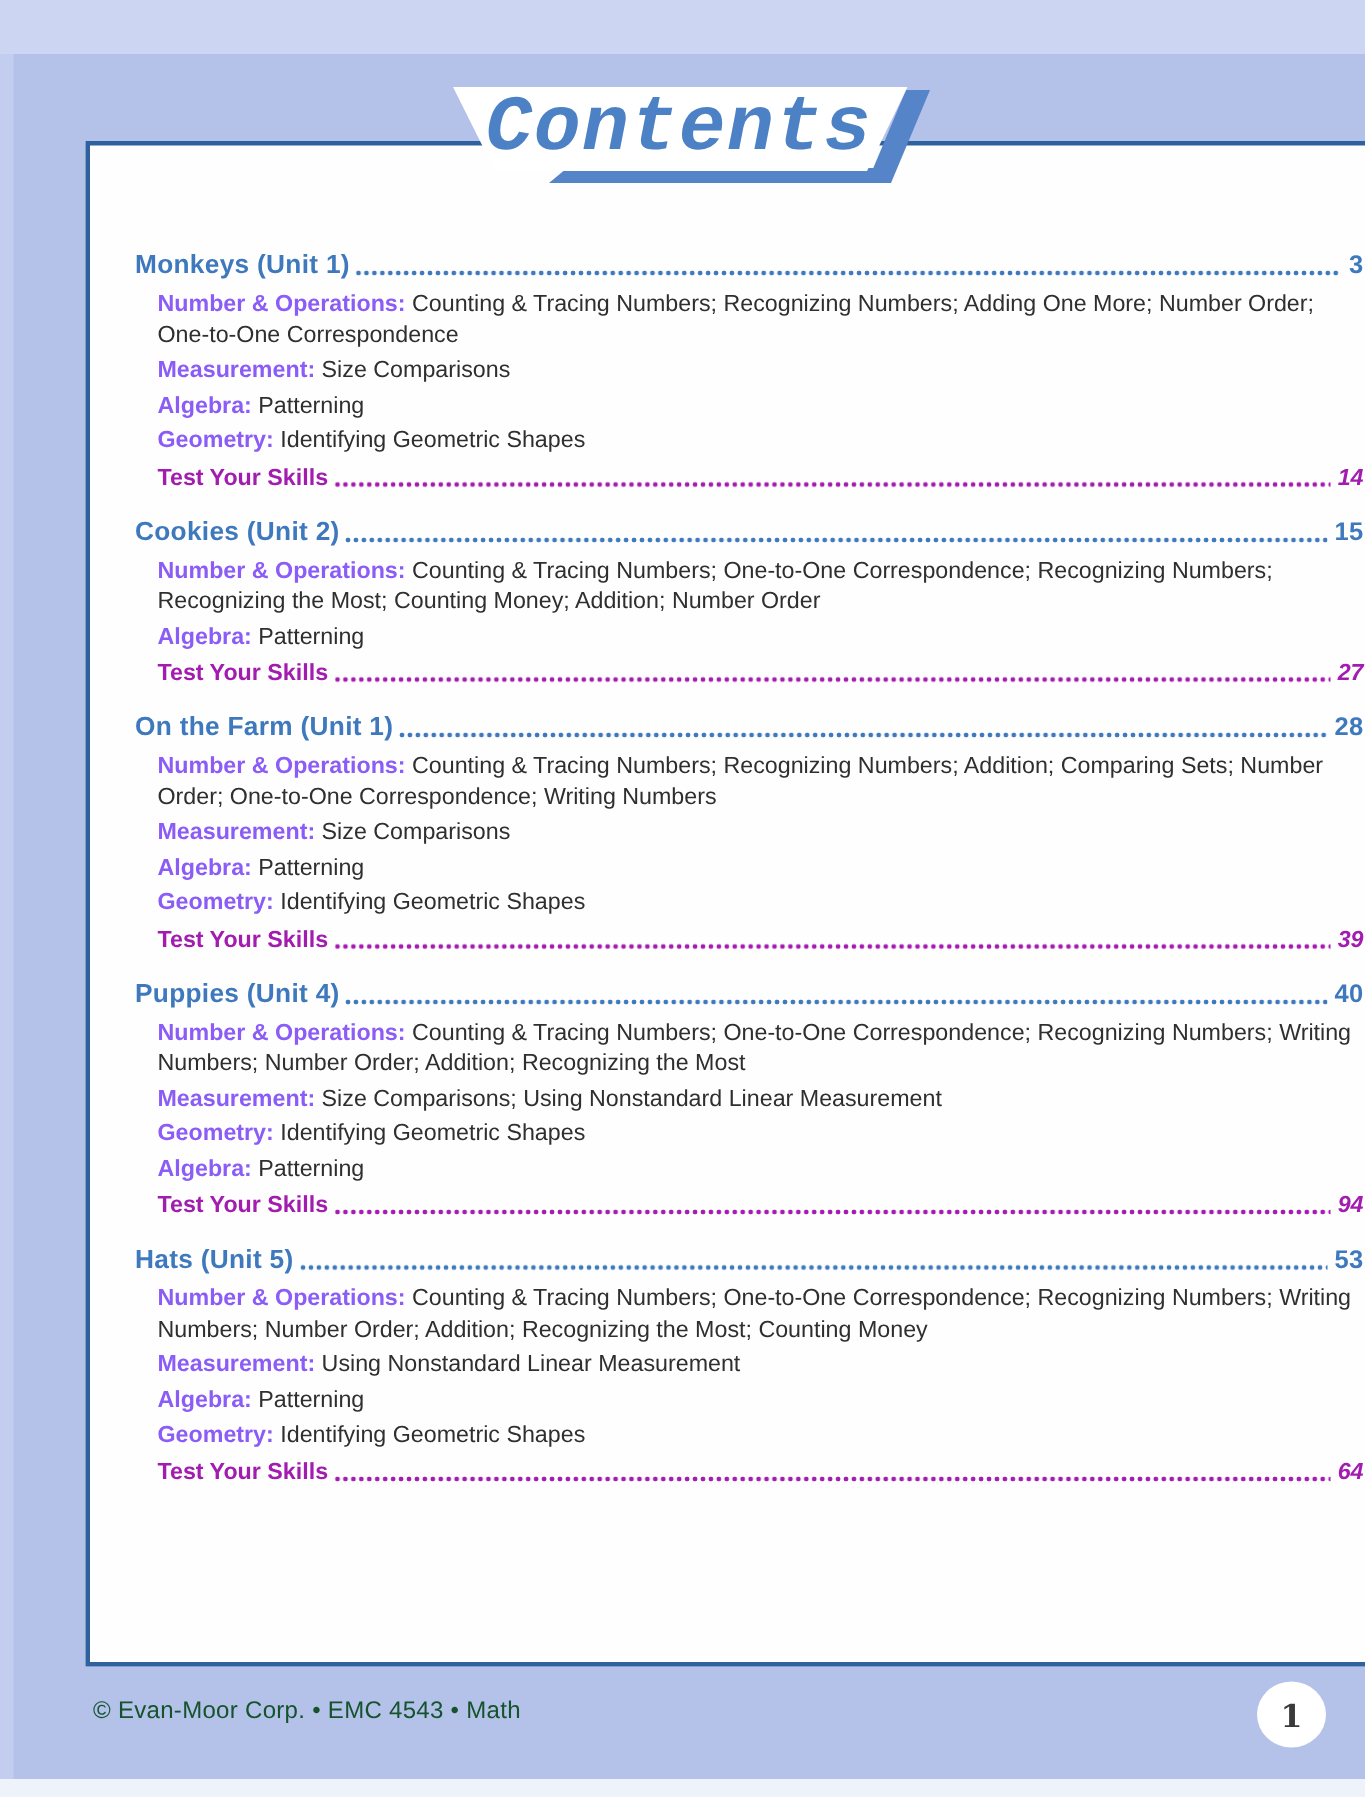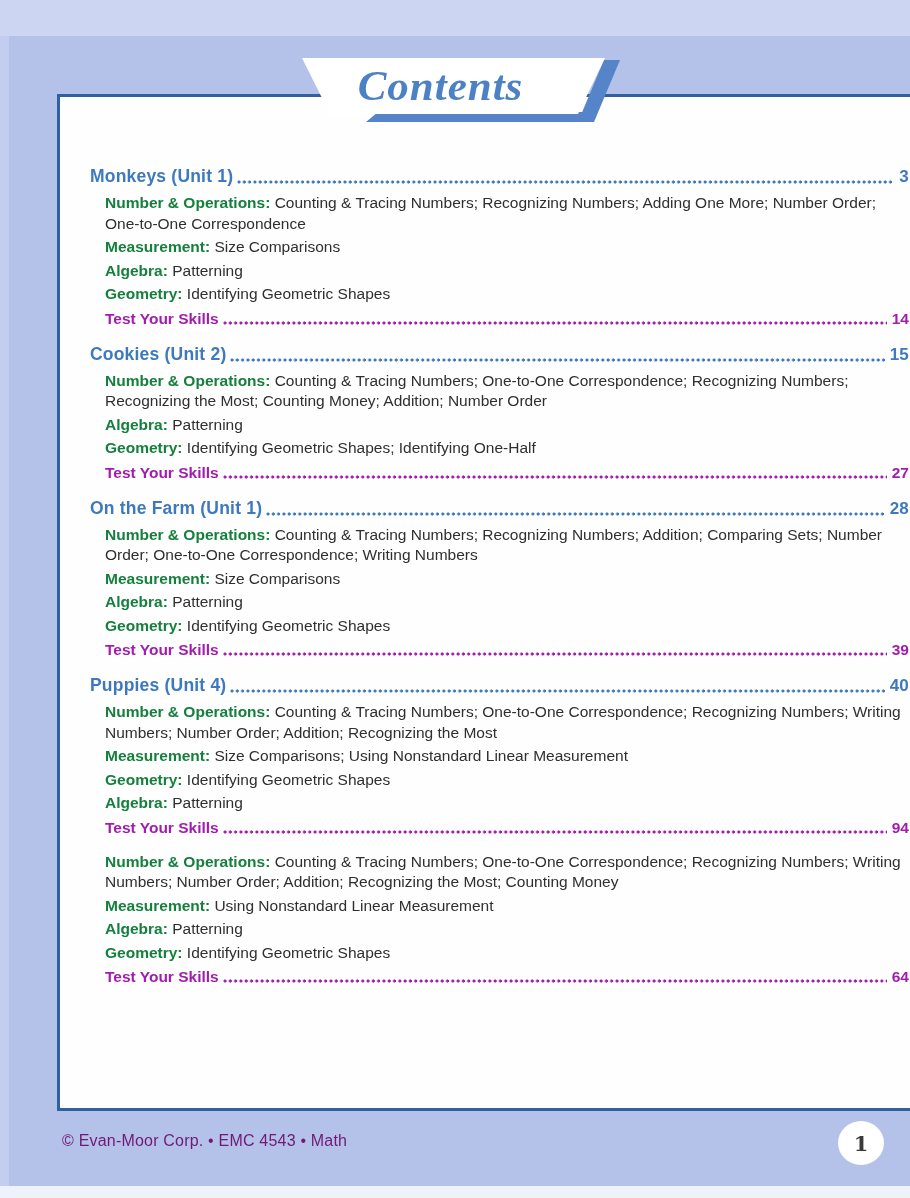--- a/index.html
+++ b/index.html
@@ -22,57 +22,57 @@
     padding:68px 34px 12px 30px;
   }
 
   
   .banner{position:absolute;left:280px;top:52px;width:360px;height:80px;z-index:5;}
   .banner .shape{position:absolute;left:0;top:0;width:100%;height:100%;}
   .banner .band{background:var(--banner-blue,#5584c9);clip-path:polygon(98px 60px,316px 60px,310px 70px,86px 70px);}
   .banner .stripe{background:var(--banner-blue,#5584c9);clip-path:polygon(324px 8px,340px 8px,314px 70px,298px 70px);}
   .banner .plate{background:#ffffff;clip-path:polygon(22px 6px,325px 6px,298px 62px,50px 62px);}
   .banner .title{
-    position:absolute;left:28px;top:5px;width:265px;height:56px;
+    position:absolute;left:40px;top:5px;width:265px;height:56px;
     display:flex;align-items:center;justify-content:center;
-    font-family:Liberation Serif, serif;font-weight:bold;font-style:italic;
-    font-size:43px;letter-spacing:1px;color:var(--banner-text,#4c82c5);
+    font-family:Liberation Mono, monospace;font-weight:bold;font-style:italic;
+    font-size:52px;letter-spacing:1px;color:var(--banner-text,#4c82c5);
   }
 
   
   .unit{margin-bottom:14px;}
   .title-row{
     display:flex;align-items:baseline;
     color:var(--heading-blue,#3e79bd);
     font-weight:bold;font-size:17.5px;line-height:22px;letter-spacing:.2px;
     margin-bottom:5px;
   }
   .unit-details{margin-left:15px;}
   .detail{
     font-size:15.5px;line-height:20.5px;margin-bottom:3px;
     color:#2f2f2f;margin-right:8px;
   }
-  .detail b{color:#15803d;}
+  .detail b{color:#8b5cf6;}
   .skills-row{
     display:flex;align-items:baseline;margin-left:15px;
     font-size:15.5px;line-height:21px;font-weight:bold;color:#a21caf;
   }
   .leader{flex:1;position:relative;margin:0 5px 0 4px;align-self:stretch;}
   .leader::after{
     content:"";position:absolute;left:0;right:0;bottom:4px;height:4px;
     background-image:radial-gradient(circle at 2px 2px, currentColor 1.35px, transparent 1.8px);
     background-size:5.3px 4px;background-repeat:repeat-x;
   }
   .title-row .pnum{font-size:17px;}
-  .skills-row .pnum{font-size:15.5px;}
+  .skills-row .pnum{font-size:15.5px;font-style:italic;}
 
   
   .footer-copy{
     position:absolute;left:62px;top:1132px;
-    font-size:16px;color:#701a75;letter-spacing:.2px;
+    font-size:16px;color:#14532d;letter-spacing:.2px;
   }
   .page-badge{
     position:absolute;left:838px;top:1121px;width:46px;height:44px;
     border-radius:50%;background:#ffffff;
     display:flex;align-items:center;justify-content:center;
     font-family:"DejaVu Serif",serif;font-weight:bold;font-size:21px;color:#3a3a3a;
   }
 </style>
 </head>
 <body style="--border-blue: #2f619e; --heading-blue: #3e79bd; --banner-blue: #5584c9; --banner-text: #4c82c5; background: rgb(180, 193, 233);">
@@ -104,21 +104,20 @@
 
   <div class="unit">
     <div class="title-row">
       <span class="u-title">Cookies (Unit 2)</span>
       <span class="leader"></span>
       <span class="pnum u-page">15</span>
     </div>
     <div class="unit-details">
           <div class="detail"><b>Number &amp; Operations:</b><span> Counting &amp; Tracing Numbers; One-to-One Correspondence; Recognizing Numbers; Recognizing the Most; Counting Money; Addition; Number Order</span></div>
           <div class="detail"><b>Algebra:</b><span> Patterning</span></div>
-          <div class="detail"><b>Geometry:</b><span> Identifying Geometric Shapes; Identifying One-Half</span></div>
         </div>
     <div class="skills-row">
       <span class="s-label">Test Your Skills</span>
       <span class="leader"></span>
       <span class="pnum s-page">27</span>
     </div>
   </div>
 
   <div class="unit">
     <div class="title-row">
@@ -152,20 +151,25 @@
           <div class="detail"><b>Algebra:</b><span> Patterning</span></div>
         </div>
     <div class="skills-row">
       <span class="s-label">Test Your Skills</span>
       <span class="leader"></span>
       <span class="pnum s-page">94</span>
     </div>
   </div>
 
   <div class="unit">
+    <div class="title-row">
+      <span class="u-title">Hats (Unit 5)</span>
+      <span class="leader"></span>
+      <span class="pnum u-page">53</span>
+    </div>
     <div class="unit-details">
           <div class="detail"><b>Number &amp; Operations:</b><span> Counting &amp; Tracing Numbers; One-to-One Correspondence; Recognizing Numbers; Writing Numbers; Number Order; Addition; Recognizing the Most; Counting Money</span></div>
           <div class="detail"><b>Measurement:</b><span> Using Nonstandard Linear Measurement</span></div>
           <div class="detail"><b>Algebra:</b><span> Patterning</span></div>
           <div class="detail"><b>Geometry:</b><span> Identifying Geometric Shapes</span></div>
         </div>
     <div class="skills-row">
       <span class="s-label">Test Your Skills</span>
       <span class="leader"></span>
       <span class="pnum s-page">64</span>

